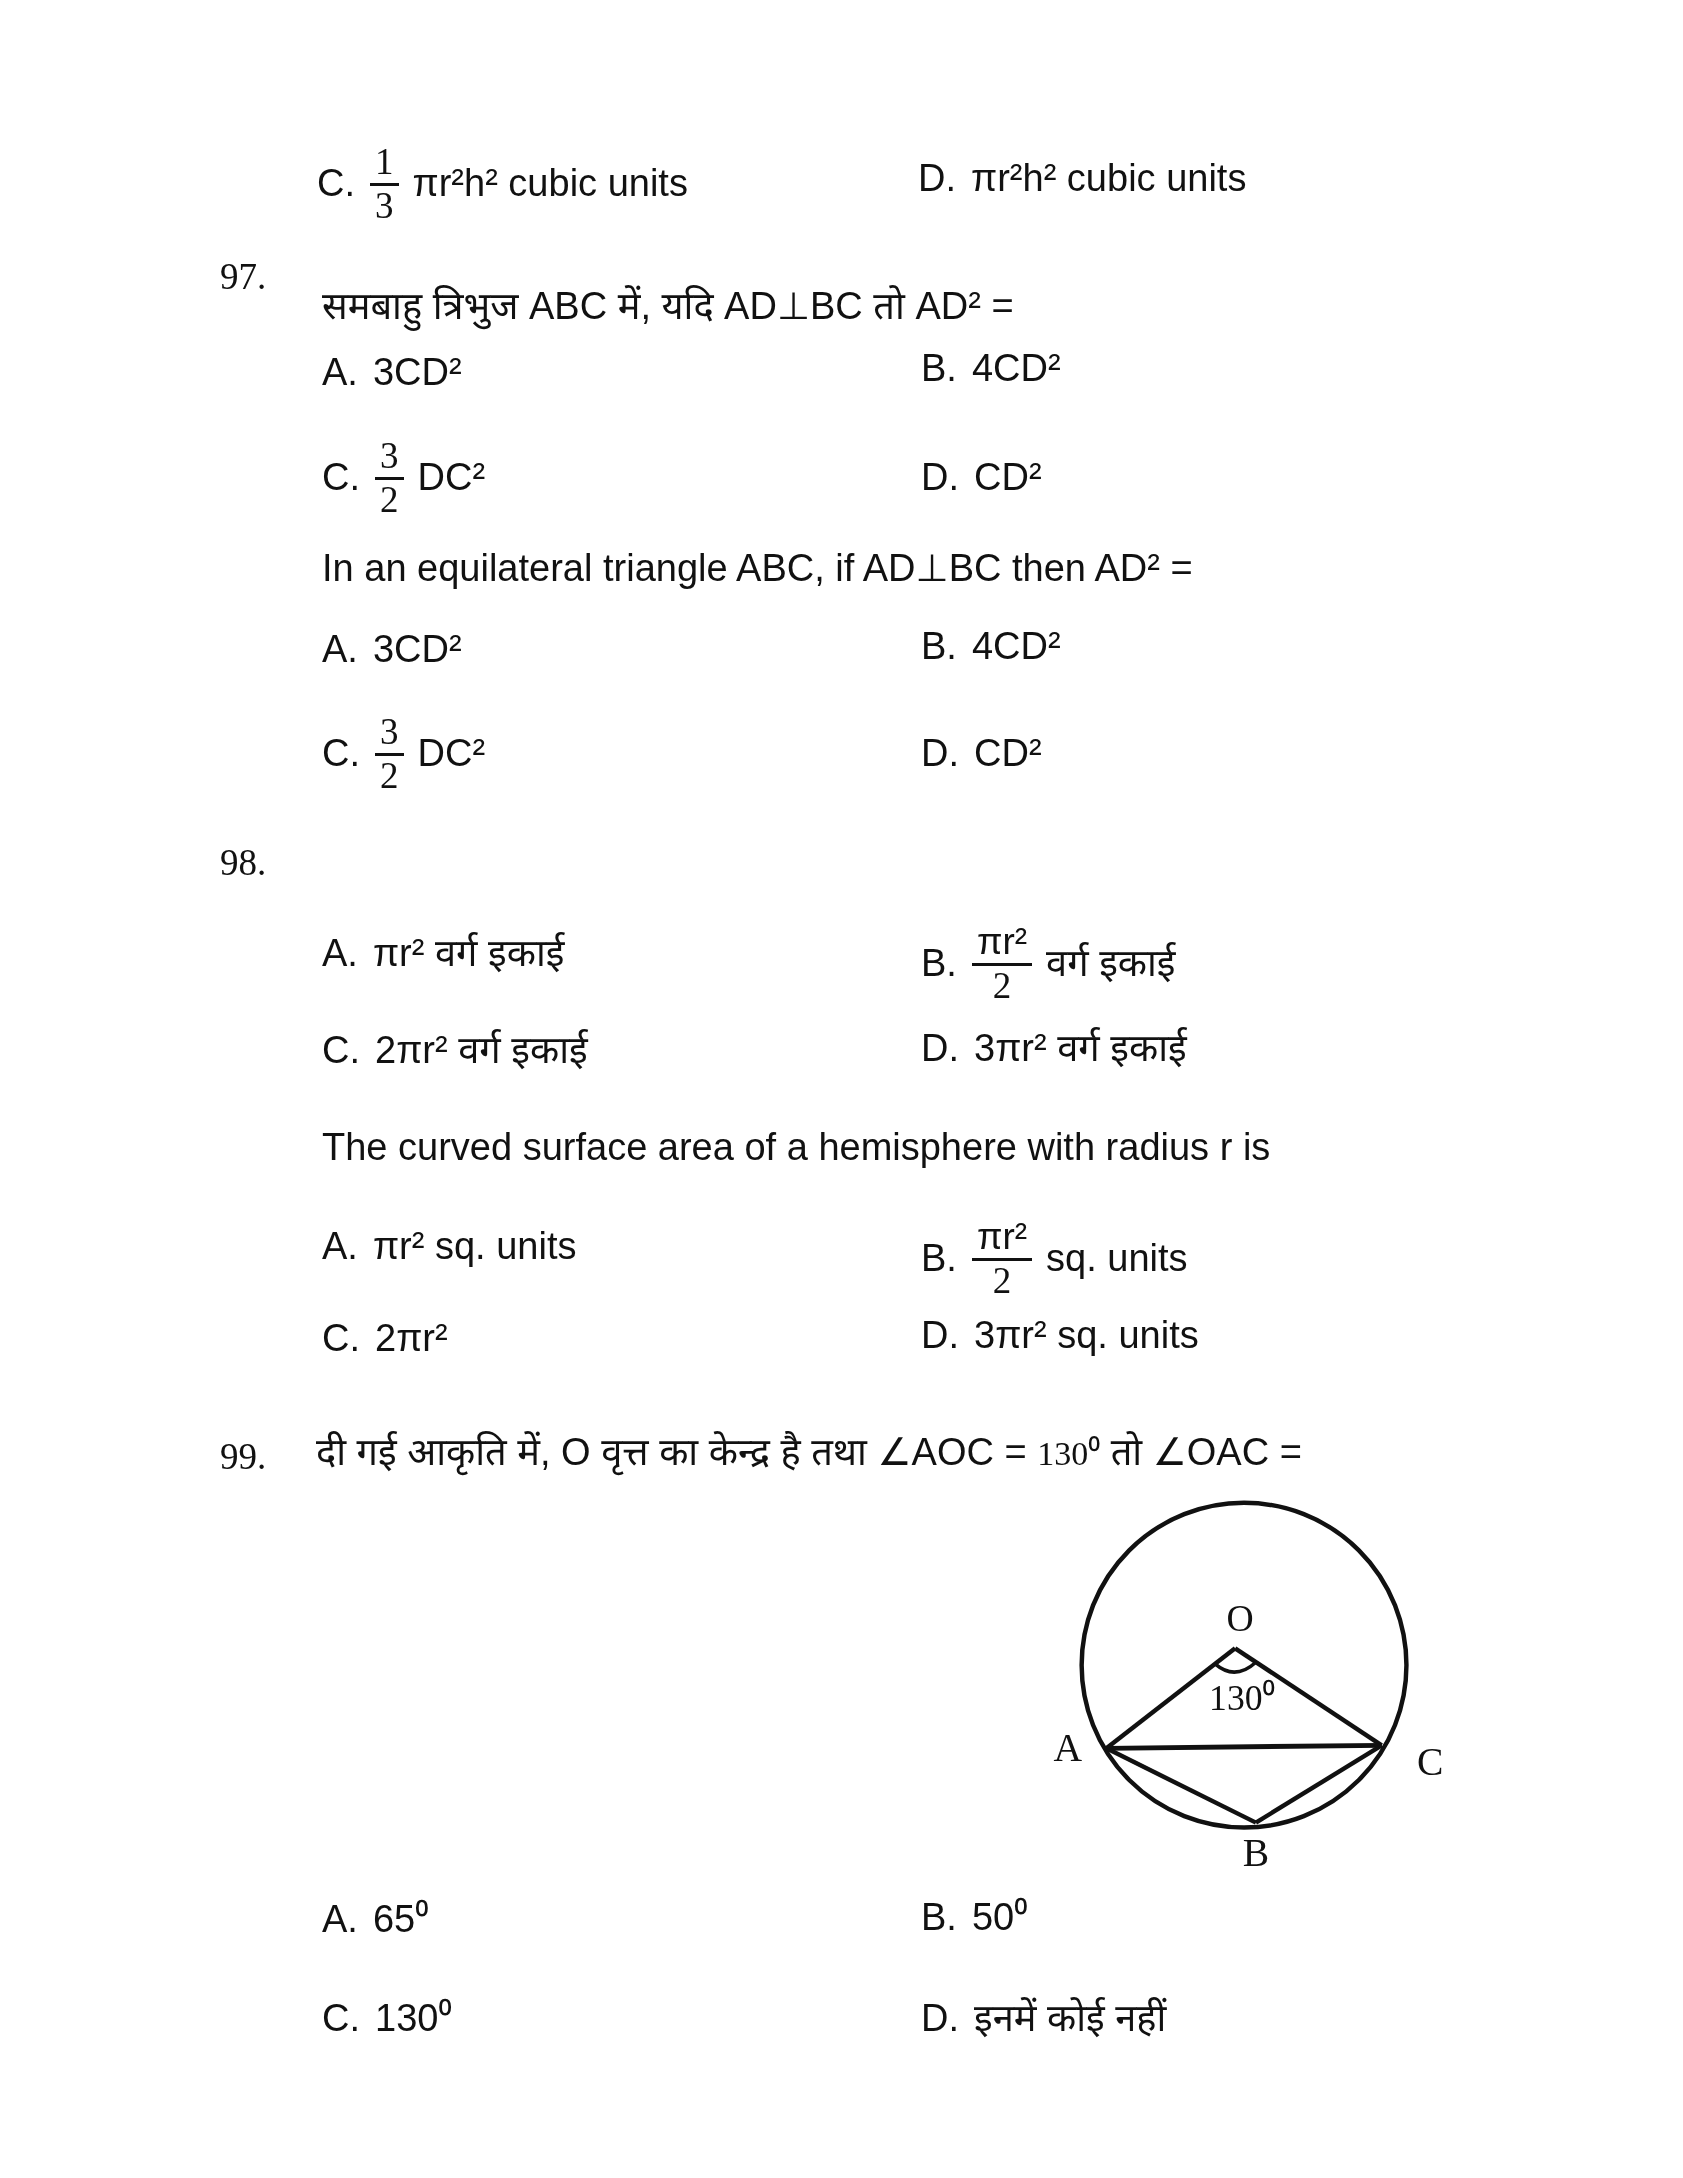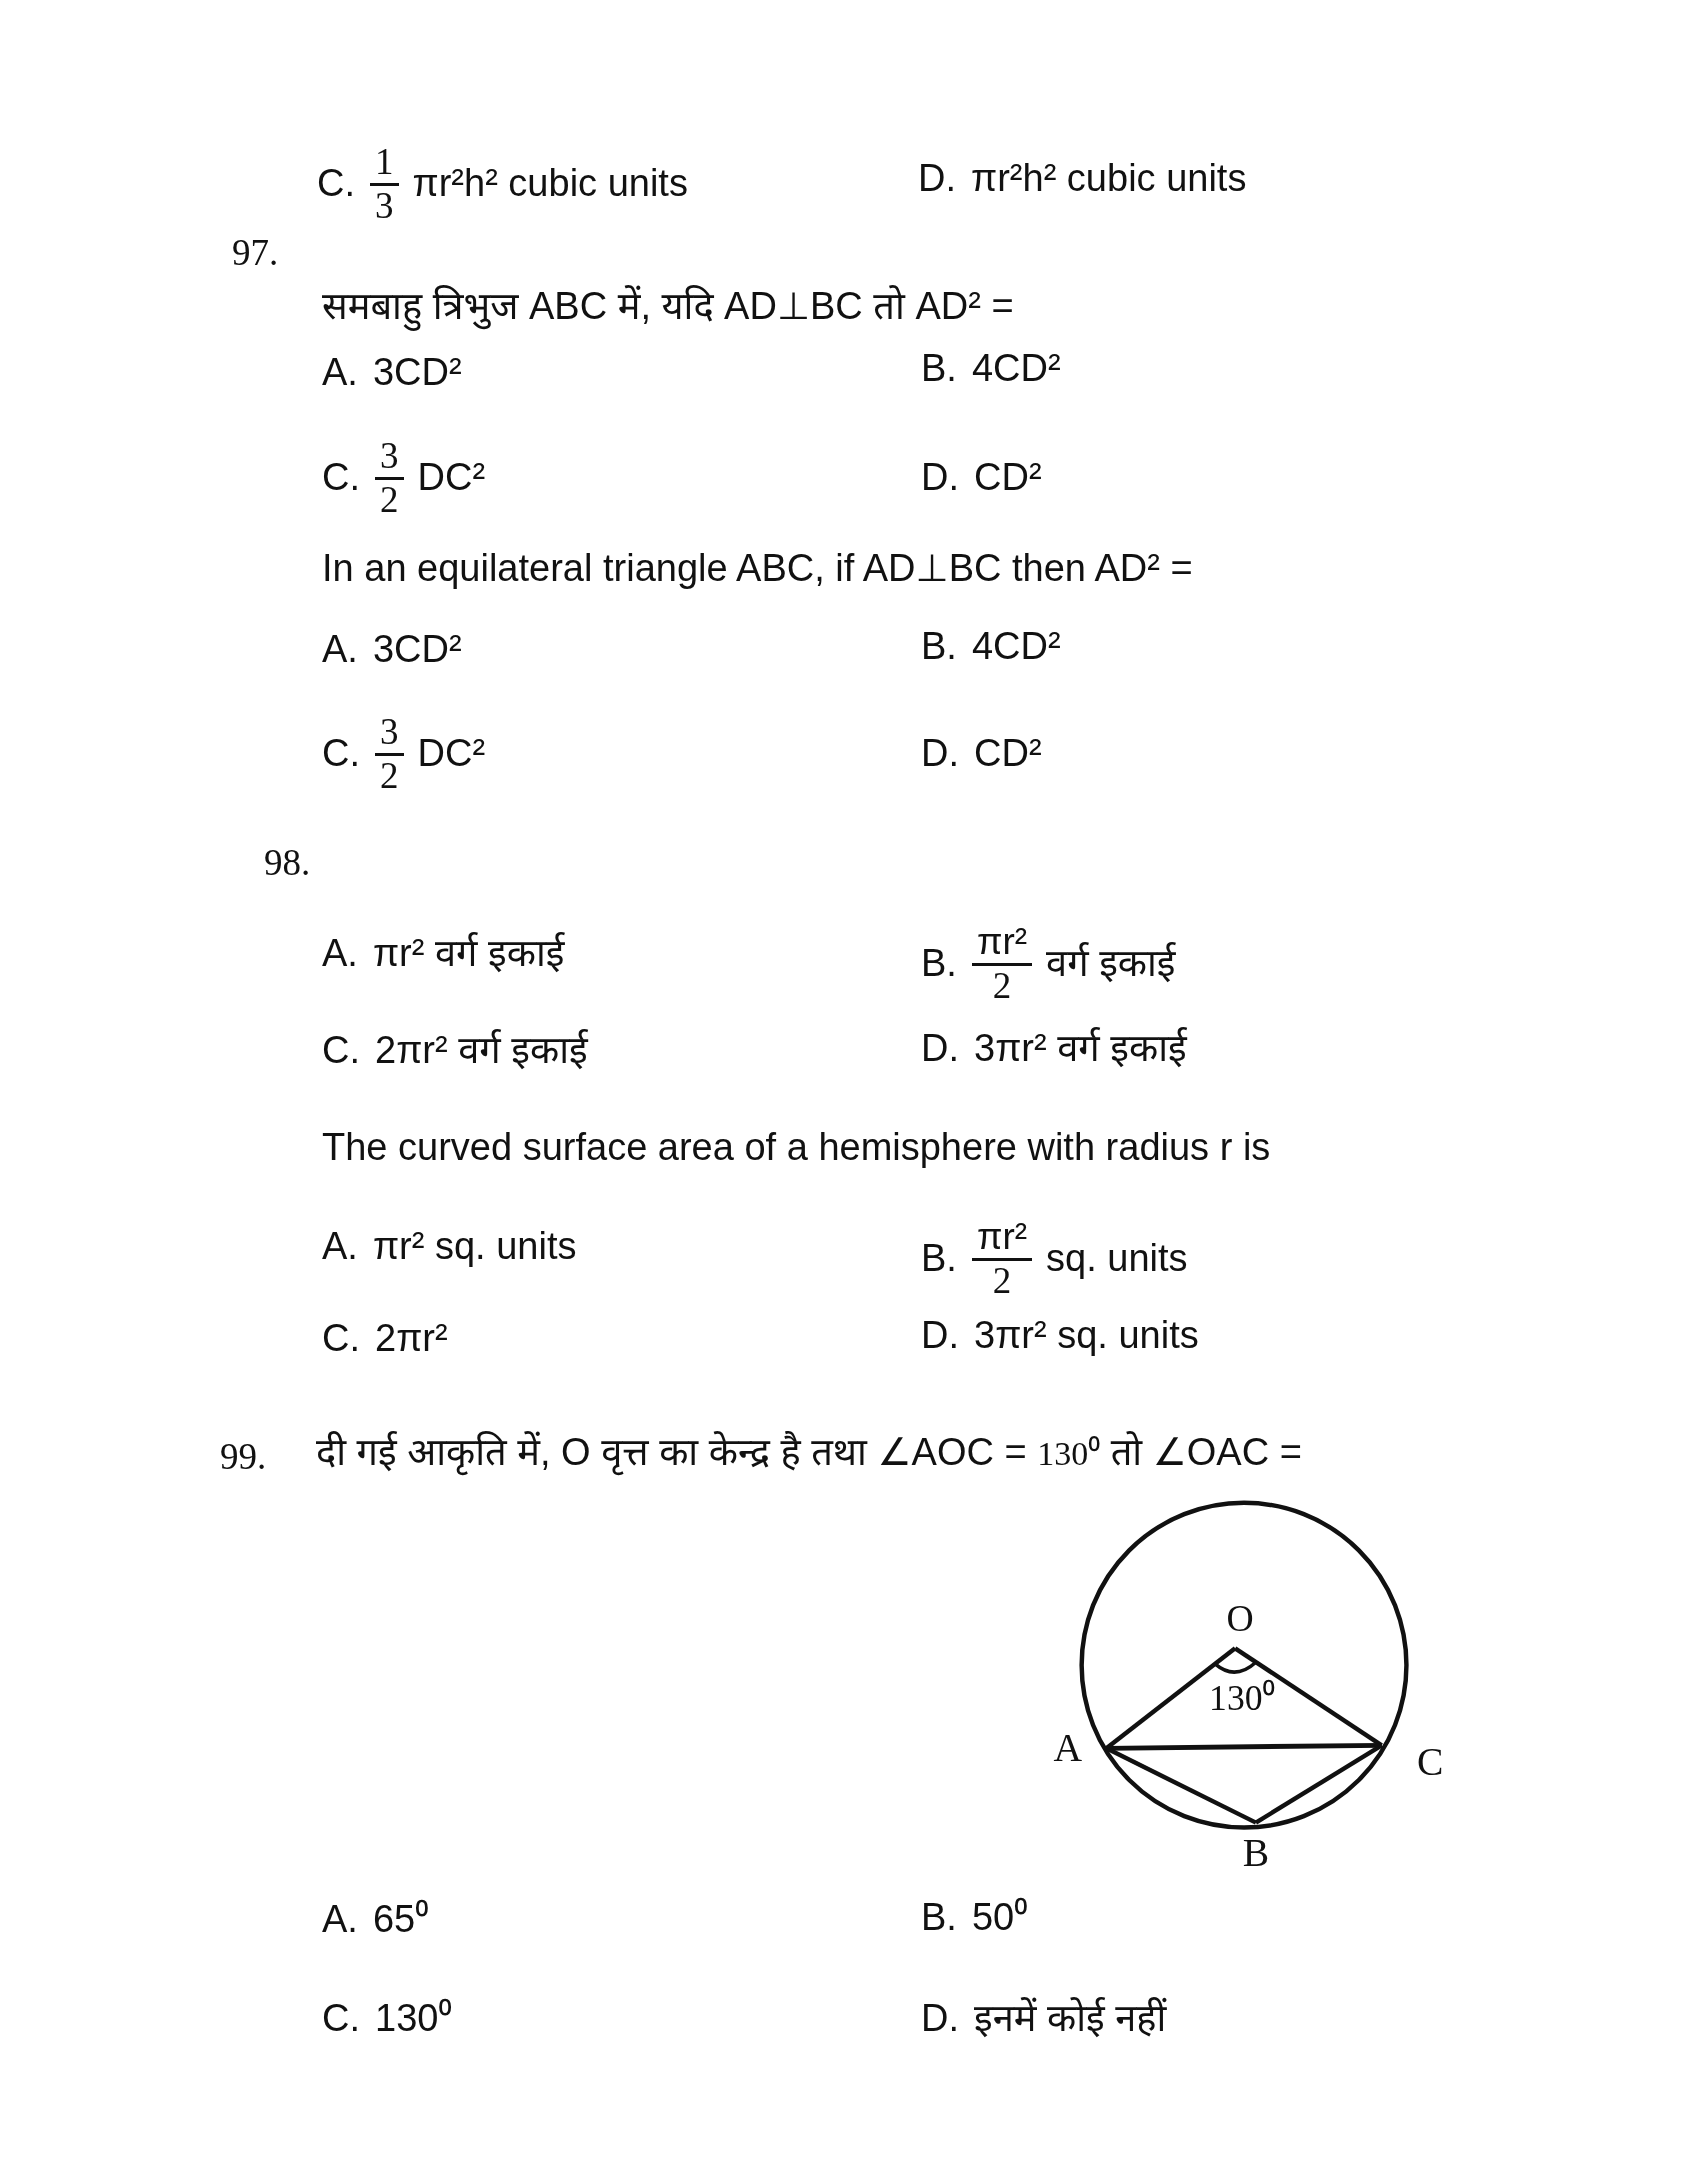--- a/index.html
+++ b/index.html
@@ -66,21 +66,21 @@
       <span class="num">1</span>
       <span class="den">3</span>
     </span>
     <span>πr²h² cubic units</span>
   </div>
   <div class="opt" style="left:918px;top:158px;">
     <span class="letter">D.</span>
     <span>πr²h² cubic units</span>
   </div>
 
-  <div class="abs qnum" style="left:220px;top:234px;margin-left:12px;">97.</div>
+  <div class="abs qnum" style="left:220px;top:258px;">97.</div>
   <div class="abs qtext" style="left:322px;top:243px;margin-top:40px;">समबाहु त्रिभुज ABC में, यदि AD⊥BC तो AD² =</div>
 
   <div class="opt" style="left:322px;top:352px;">
     <span class="letter">A.</span>
     <span>3CD²</span>
   </div>
   <div class="opt" style="left:921px;top:348px;">
     <span class="letter">B.</span>
     <span>4CD²</span>
   </div>
@@ -113,21 +113,21 @@
       <span class="num">3</span>
       <span class="den">2</span>
     </span>
     <span>DC²</span>
   </div>
   <div class="opt" style="left:921px;top:733px;">
     <span class="letter">D.</span>
     <span>CD²</span>
   </div>
 
-  <div class="abs qnum" style="left:220px;top:844px;margin-left:44px;">98.</div>
+  <div class="abs qnum" style="left:220px;top:844px;">98.</div>
 
   <div class="opt" style="left:322px;top:933px;">
     <span class="letter">A.</span>
     <span>πr² वर्ग इकाई</span>
   </div>
   <div class="opt" style="left:921px;top:899px;height:129px;">
     <span class="letter">B.</span>
     <span class="frac">
       <span class="num">πr²</span>
       <span class="den frac--serif">2</span>

